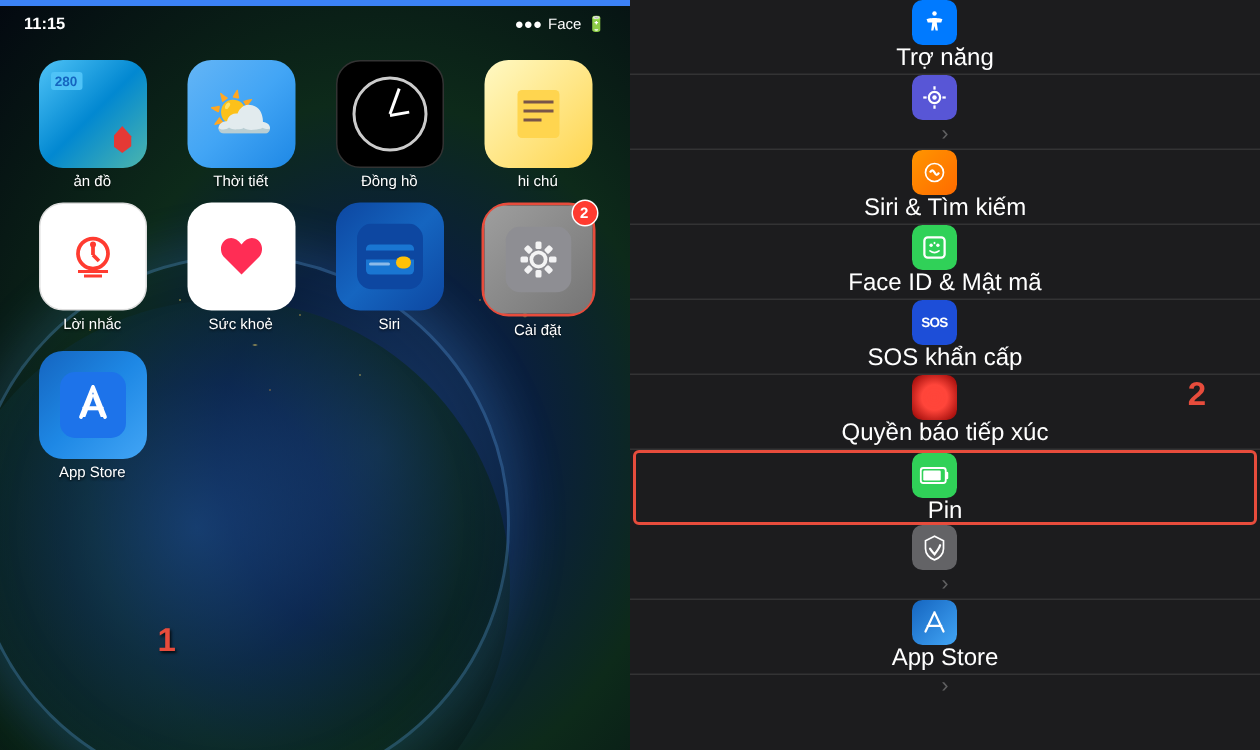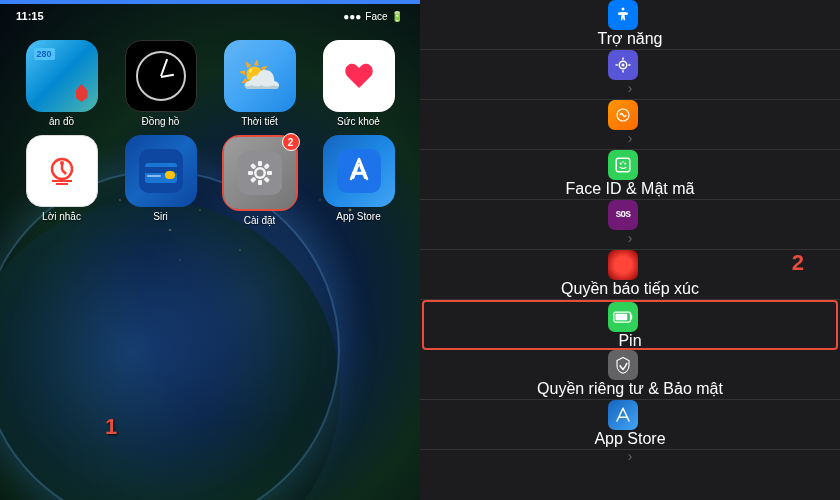--- a/index.html
+++ b/index.html
@@ -387,21 +387,21 @@
       color: #e74c3c;
       font-size: 22px;
       font-weight: 900;
     }
 
     
     .icon-accessibility { background: #007aff; }
     .icon-wallpaper { background: #5856d6; }
     .icon-siri { background: linear-gradient(135deg, #ff9500, #ff6b00); }
     .icon-faceid { background: #30d158; }
-    .icon-sos { background: #701a75; font-family: Liberation Mono, monospace; }
+    .icon-sos { background: #1d4ed8; }
     .icon-exposure { background: radial-gradient(circle, #ff453a 40%, #8b0000 100%); }
     .icon-battery { background: #30d158; }
     .icon-privacy { background: #636366; }
     .icon-appstore-settings { background: linear-gradient(135deg, #1565c0, #42a5f5); }
 
     
     .partial-label {
       overflow: hidden;
       text-overflow: ellipsis;
     }
@@ -424,56 +424,67 @@
   </div>
 
   <div class="app-grid">
 
     <div class="app-item">
       <div class="app-icon icon-maps"></div>
       <span class="app-label partial-label">ản đồ</span>
     </div>
 
     <div class="app-item">
+      <div class="app-icon icon-weather"></div>
+      <span class="app-label">Thời tiết</span>
+    </div>
+
+    <div class="app-item">
       <div class="app-icon icon-clock">
         <div class="clock-face"></div>
       </div>
       <span class="app-label">Đồng hồ</span>
     </div>
 
-    <div class="app-item">
-      <div class="app-icon icon-weather"></div>
-      <span class="app-label">Thời tiết</span>
-    </div>
-
-
-
-    <div class="app-item">
-      <div class="app-icon icon-health">
-        <svg width="44" height="44" viewBox="0 0 44 44">
-          <rect width="44" height="44" rx="10" fill="white"></rect>
-          <path d="M22 34 L10 22 C7 18 8 12 13 10 C16 9 19 10 22 14 C25 10 28 9 31 10 C36 12 37 18 34 22 Z" fill="#ff2d55"></path>
-        </svg>
-      </div>
-      <span class="app-label">Sức khoẻ</span>
+
+    <div class="app-item">
+      <div class="app-icon icon-notes">
+        <svg width="40" height="40" viewBox="0 0 40 40">
+          <rect x="6" y="4" width="28" height="32" rx="3" fill="#ffd54f"></rect>
+          <line x1="10" y1="12" x2="30" y2="12" stroke="#795548" stroke-width="2"></line>
+          <line x1="10" y1="18" x2="30" y2="18" stroke="#795548" stroke-width="2"></line>
+          <line x1="10" y1="24" x2="22" y2="24" stroke="#795548" stroke-width="2"></line>
+        </svg>
+      </div>
+      <span class="app-label partial-label">hi chú</span>
     </div>
 
     <div class="app-item">
       <div class="app-icon icon-reminder">
         <svg width="44" height="44" viewBox="0 0 44 44">
           <rect width="44" height="44" rx="10" fill="white"></rect>
           <circle cx="22" cy="20" r="10" fill="none" stroke="#ff3b30" stroke-width="2.5"></circle>
           <circle cx="22" cy="14" r="2" fill="#ff3b30"></circle>
           <line x1="22" y1="14" x2="22" y2="21" stroke="#ff3b30" stroke-width="2.5"></line>
           <line x1="22" y1="21" x2="26" y2="25" stroke="#ff3b30" stroke-width="2.5"></line>
           <line x1="12" y1="32" x2="32" y2="32" stroke="#ff3b30" stroke-width="2"></line>
           <line x1="16" y1="35" x2="28" y2="35" stroke="#ff3b30" stroke-width="2"></line>
         </svg>
       </div>
       <span class="app-label">Lời nhắc</span>
+    </div>
+
+    <div class="app-item">
+      <div class="app-icon icon-health">
+        <svg width="44" height="44" viewBox="0 0 44 44">
+          <rect width="44" height="44" rx="10" fill="white"></rect>
+          <path d="M22 34 L10 22 C7 18 8 12 13 10 C16 9 19 10 22 14 C25 10 28 9 31 10 C36 12 37 18 34 22 Z" fill="#ff2d55"></path>
+        </svg>
+      </div>
+      <span class="app-label">Sức khoẻ</span>
     </div>
 
     <div class="app-item">
       <div class="app-icon icon-wallet">
         <svg width="44" height="44" viewBox="0 0 44 44">
           <rect width="44" height="44" rx="10" fill="#0d47a1"></rect>
           <rect x="6" y="14" width="32" height="20" rx="3" fill="#1976d2"></rect>
           <rect x="6" y="18" width="32" height="6" fill="#0d47a1"></rect>
           <rect x="26" y="22" width="10" height="8" rx="4" fill="#ffc107"></rect>
           <rect x="8" y="26" width="14" height="2" rx="1" fill="rgba(255,255,255,0.5)"></rect>
@@ -556,20 +567,21 @@
       <span class="settings-chevron">›</span>
     </div>
 
     <div class="settings-item">
       <div class="settings-item-icon icon-siri">
         <svg width="18" height="18" viewBox="0 0 24 24" fill="white">
           <ellipse cx="12" cy="12" rx="8" ry="8" fill="none" stroke="white" stroke-width="1.5"></ellipse>
           <path d="M8 12 Q10 8 12 12 Q14 16 16 12" stroke="white" stroke-width="2" fill="none"></path>
         </svg>
       </div>
+      <span class="settings-item-label">Siri &amp; Tìm kiếm</span>
       <span class="settings-chevron">›</span>
     </div>
 
     <div class="settings-item">
       <div class="settings-item-icon icon-faceid">
         <svg width="18" height="18" viewBox="0 0 24 24" fill="white">
           <rect x="3" y="3" width="18" height="18" rx="3" fill="none" stroke="white" stroke-width="2"></rect>
           <circle cx="9" cy="10" r="1.5" fill="white"></circle>
           <circle cx="15" cy="10" r="1.5" fill="white"></circle>
           <path d="M8 15 Q12 18 16 15" stroke="white" stroke-width="1.5" fill="none" stroke-linecap="round"></path>
@@ -577,20 +589,21 @@
         </svg>
       </div>
       <span class="settings-item-label">Face ID &amp; Mật mã</span>
       <span class="settings-chevron">›</span>
     </div>
 
     <div class="settings-item">
       <div class="settings-item-icon icon-sos">
         <span style="font-size:9px; font-weight:900; color:white; letter-spacing:-0.5px;">SOS</span>
       </div>
+      <span class="settings-item-label">SOS khẩn cấp</span>
       <span class="settings-chevron">›</span>
     </div>
 
     <div class="settings-item">
       <div class="settings-item-icon icon-exposure">
         <svg width="18" height="18" viewBox="0 0 24 24">
           <circle cx="12" cy="12" r="5" fill="none" stroke="#ff453a" stroke-width="2"></circle>
           <circle cx="12" cy="12" r="9" fill="none" stroke="#ff453a" stroke-width="1" opacity="0.5"></circle>
           <circle cx="12" cy="12" r="2" fill="#ff453a"></circle>
         </svg>
@@ -612,21 +625,20 @@
       <span class="settings-chevron">›</span>
     </div>
 
     <div class="settings-item">
       <div class="settings-item-icon icon-privacy">
         <svg width="18" height="18" viewBox="0 0 24 24" fill="white">
           <path d="M12 2 L4 6 L4 13 C4 17.5 7.5 21.7 12 23 C16.5 21.7 20 17.5 20 13 L20 6 Z" fill="none" stroke="white" stroke-width="1.5"></path>
           <path d="M8 13 Q10 16 12 18 Q16 13 17 10" stroke="white" stroke-width="2" fill="none" stroke-linecap="round"></path>
         </svg>
       </div>
-      <span class="settings-item-label">Quyền riêng tư &amp; Bảo mật</span>
       <span class="settings-chevron">›</span>
     </div>
 
     <div class="settings-item">
       <div class="settings-item-icon icon-appstore-settings">
         <svg width="18" height="18" viewBox="0 0 24 24" fill="white">
           <path d="M12 3 L20 20 M12 3 L4 20 M6 15 L18 15" stroke="white" stroke-width="2" fill="none" stroke-linecap="round"></path>
         </svg>
       </div>
       <span class="settings-item-label">App Store</span>

